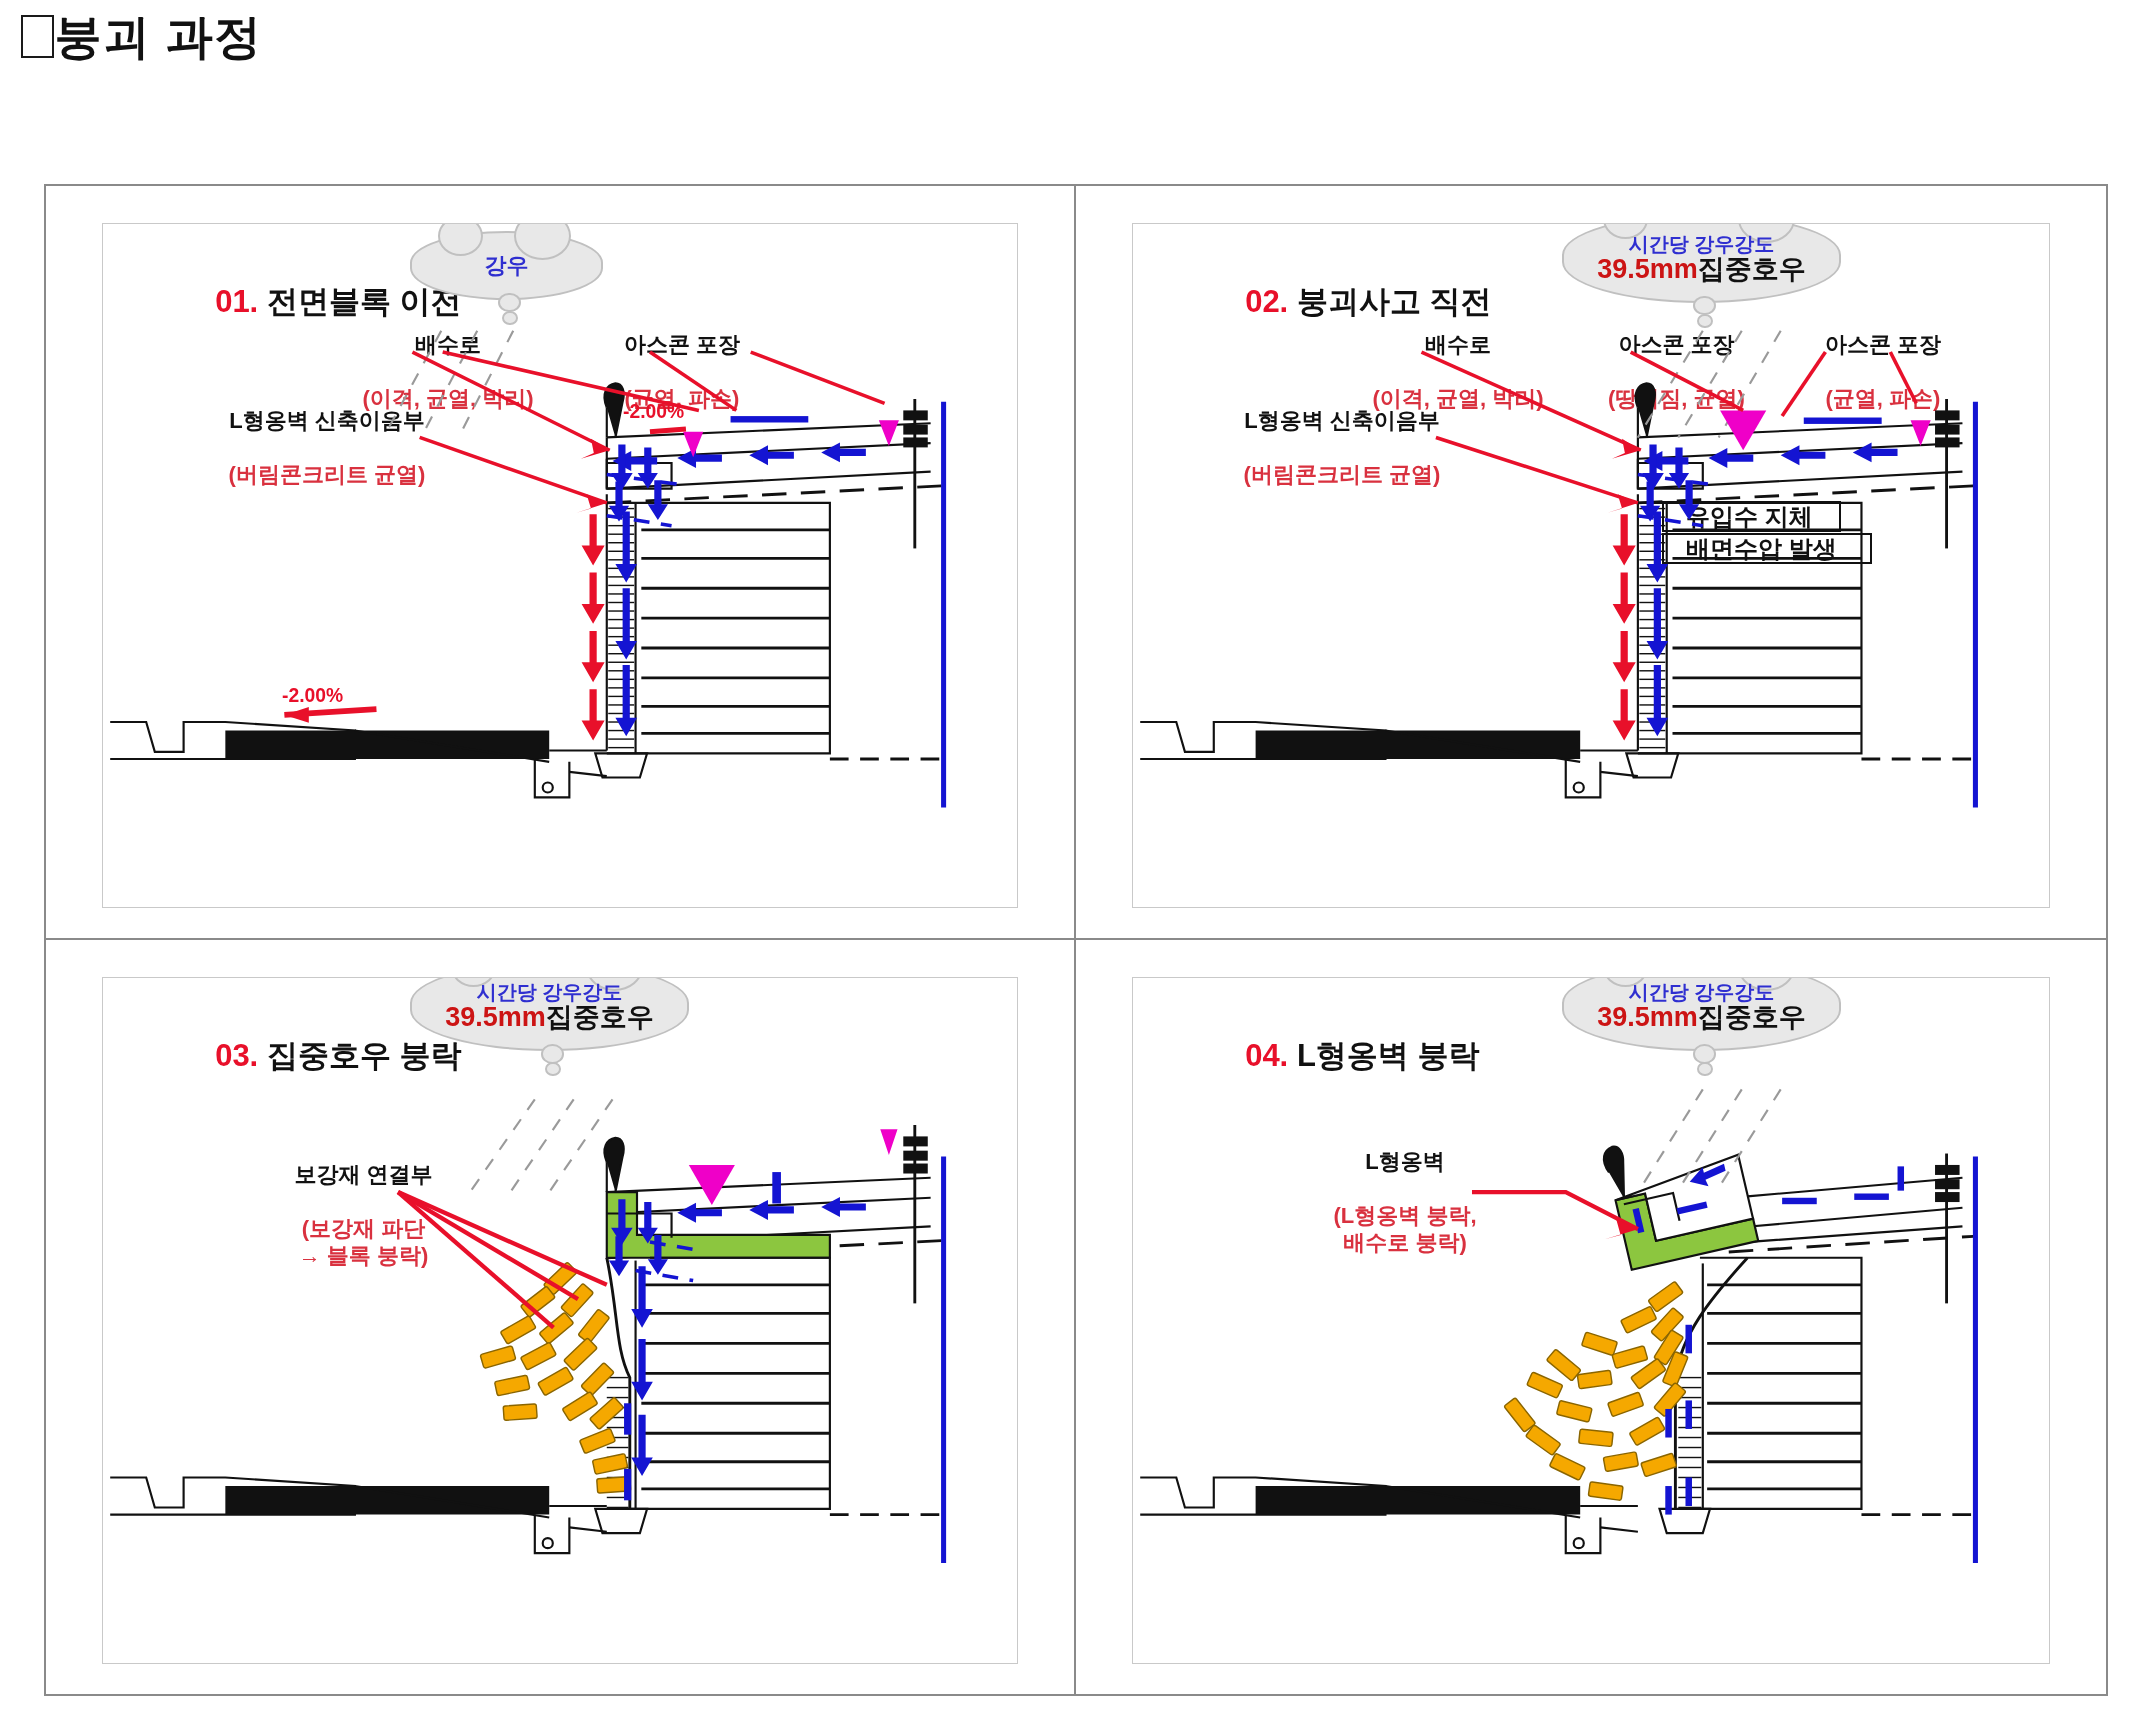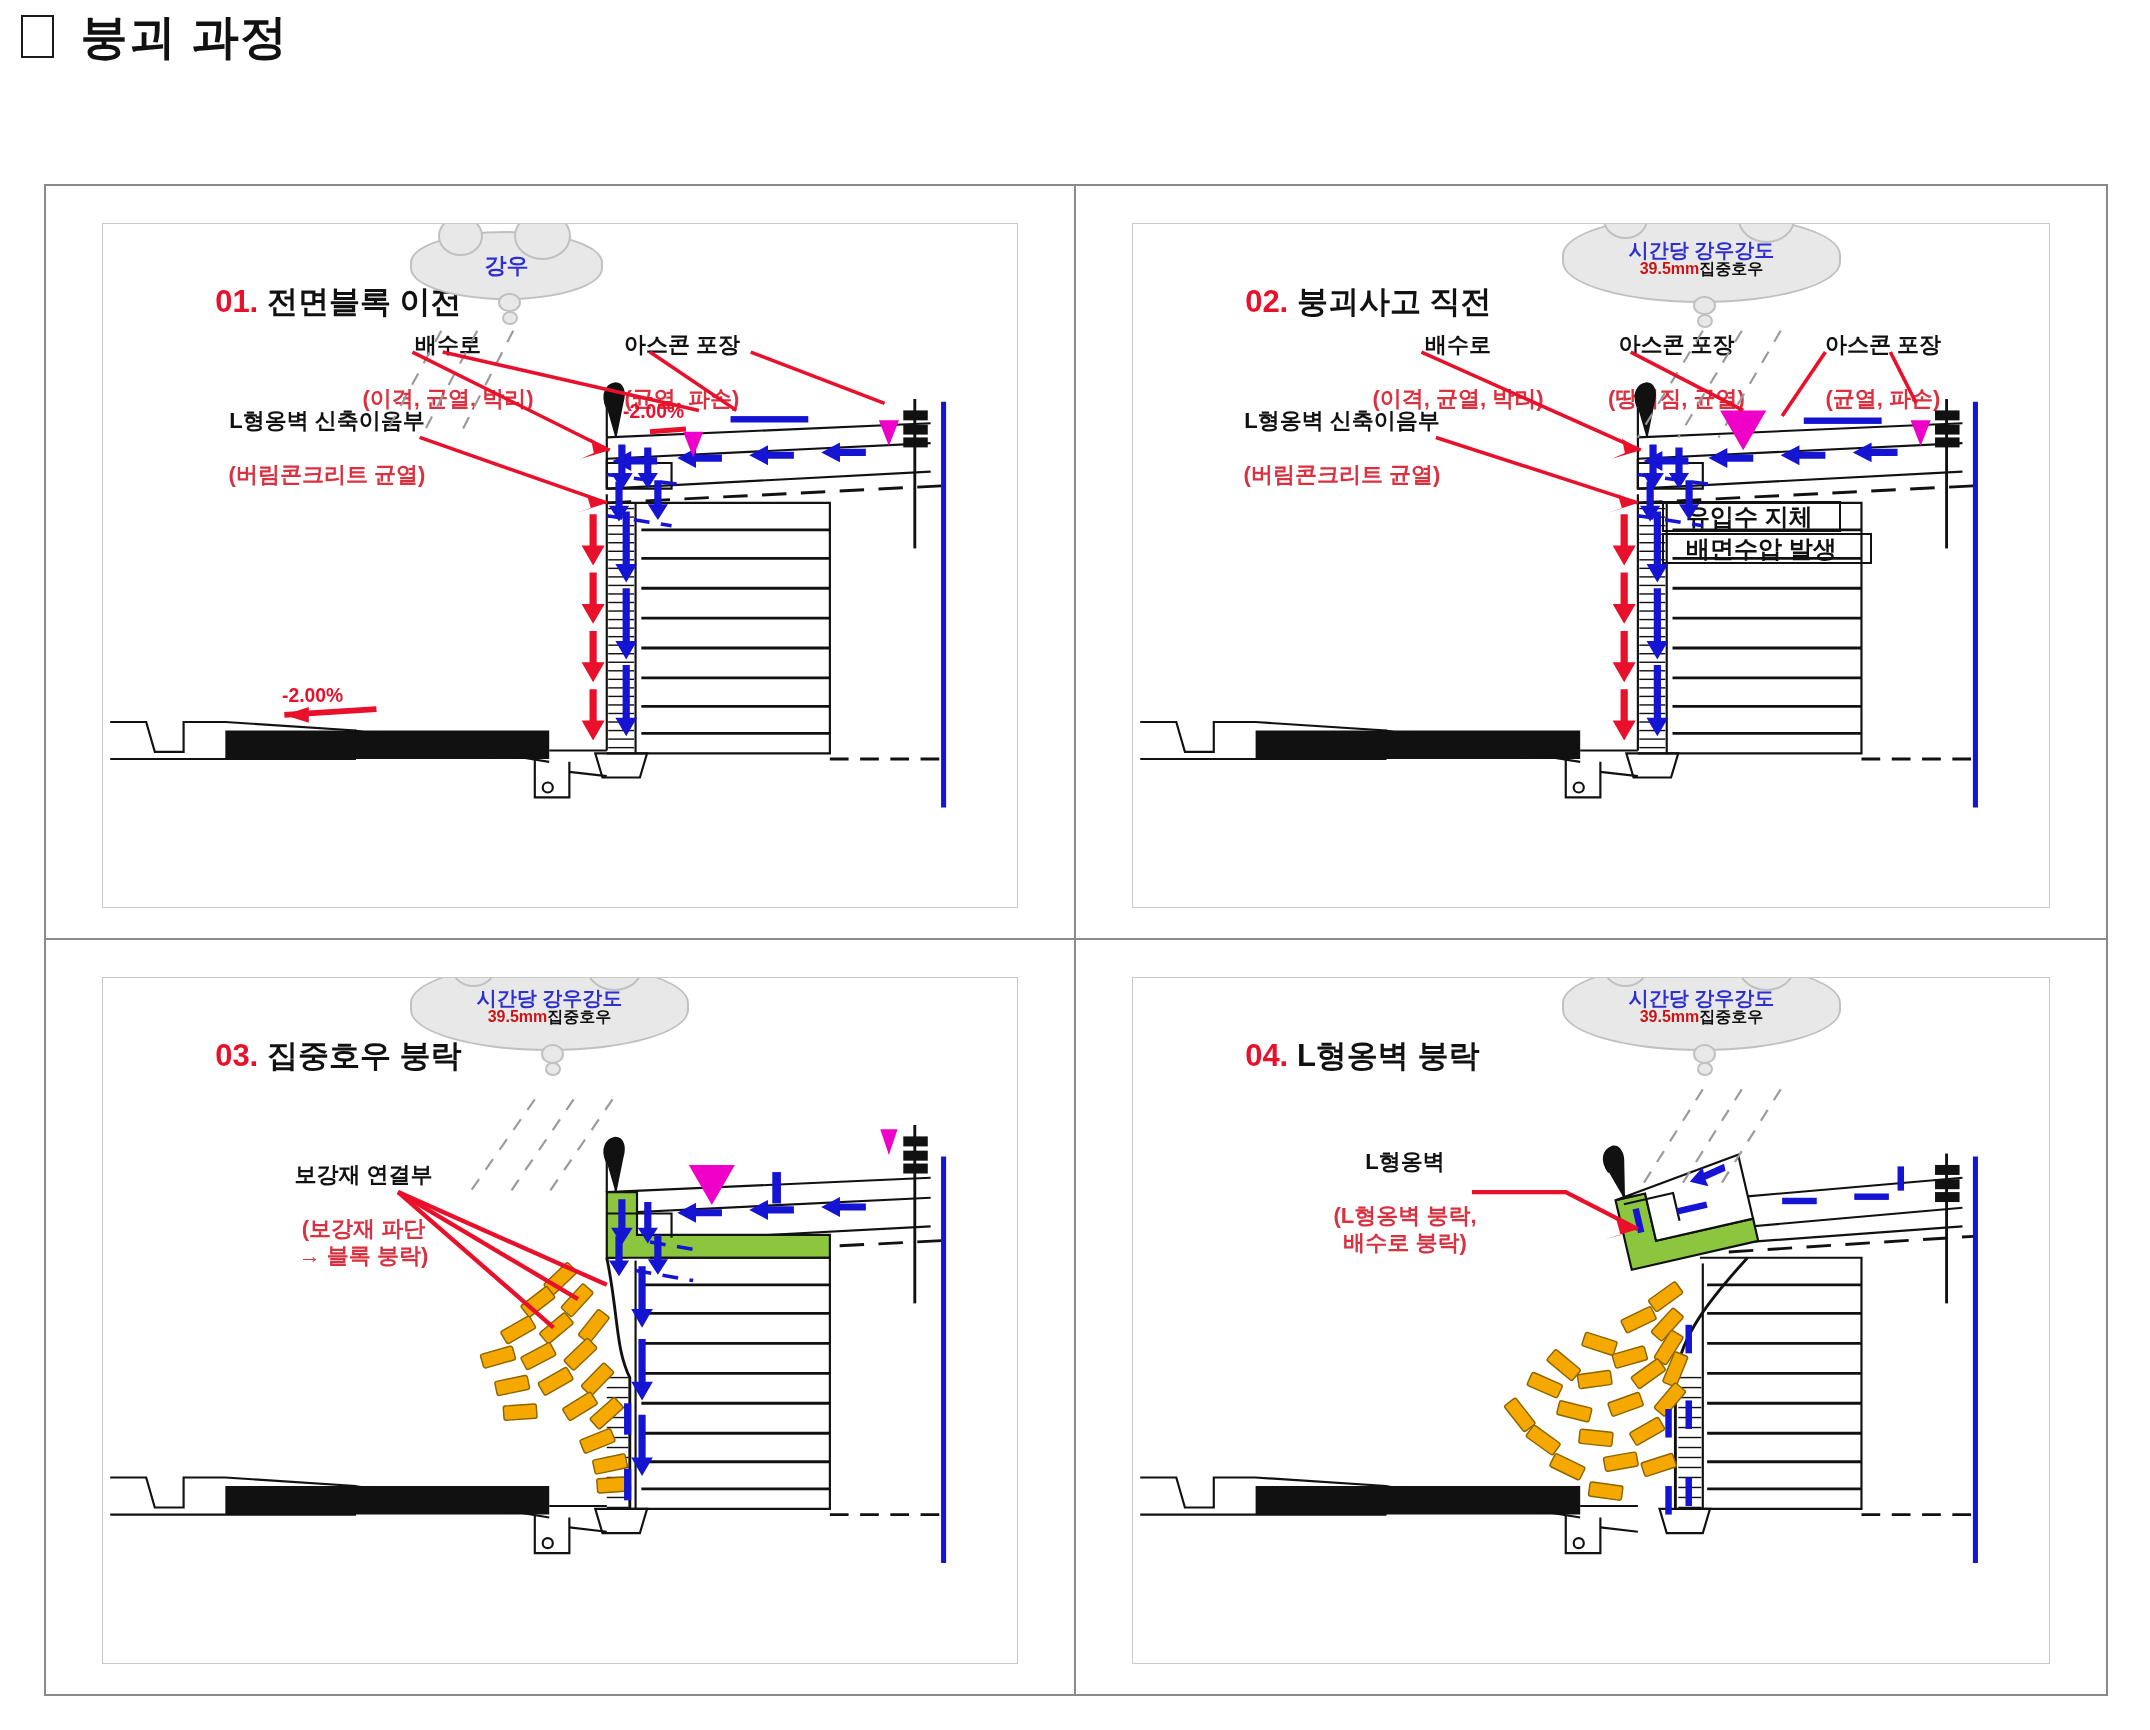--- a/index.html
+++ b/index.html
@@ -1,20 +1,20 @@
 <!DOCTYPE html>
 <html style="font-size:11.4px"><head>
 <meta charset="utf-8">
 <style>
   html,body{margin:0;padding:0;background:#ffffff;}
   body{width:2151px;height:1730px;font-family:"Liberation Sans","DejaVu Sans",sans-serif;-webkit-font-smoothing:antialiased;}
   .page{position:relative;width:2151px;height:1730px;box-sizing:border-box;}
 
   
-  .heading{position:absolute;left:21.4px;top:13px;display:flex;align-items:center;gap:26px;}
+  .heading{position:absolute;left:21.4px;top:13px;display:flex;align-items:center;}
   .bullet-sq{width:33px;height:43px;border:2.1px solid #1a1a1a;box-sizing:border-box;}
   .heading-text{font-size:47px;font-weight:bold;letter-spacing:1.4px;color:#111;line-height:1;white-space:pre;}
 
   
   .grid{position:absolute;left:44px;top:184px;width:2064px;height:1512px;
         border:2.1px solid #8a8a8a;box-sizing:border-box;display:grid;
         grid-template-columns:1fr 1fr;grid-template-rows:1fr 1fr;background:#fff;}
   .cell{position:relative;box-sizing:border-box;}
   .cell.c1{border-right:2.1px solid #8a8a8a;border-bottom:2.1px solid #8a8a8a;}
   .cell.c2{border-bottom:2.1px solid #8a8a8a;}
@@ -34,21 +34,21 @@
   .cloud{position:absolute;text-align:center;}
   .cloud .bubble{position:relative;background:#e8e8e8;border:2.1px solid #c0c0c0;border-radius:50%/46%;
                  padding:11.4px 21.4px;box-sizing:border-box;}
   .cloud .bubble::before,.cloud .bubble::after{content:"";position:absolute;background:#e8e8e8;border:2.1px solid #c0c0c0;border-radius:50%;}
   .cloud .bubble::before{width:41px;height:36px;left:14%;top:-17px;}
   .cloud .bubble::after{width:53px;height:44px;right:16%;top:-21.4px;}
   .cloud .tail1,.cloud .tail2{position:absolute;background:#e8e8e8;border:2.1px solid #c0c0c0;border-radius:50%;}
   .cloud .tail1{width:18.6px;height:15.7px;left:50%;margin-left:-8.6px;bottom:-14.3px;}
   .cloud .tail2{width:11.4px;height:10px;left:50%;margin-left:-4.3px;bottom:-27px;}
   .cloud .l1{font-size:20px;font-weight:bold;color:#2f2fd0;white-space:pre;line-height:1.05;position:relative;z-index:2;}
-  .cloud .l2{font-size:16px;font-weight:bold;color:#111;white-space:pre;line-height:1.05;position:relative;z-index:2;}
+  .cloud .l2{font-size:27px;font-weight:bold;color:#111;white-space:pre;line-height:1.05;position:relative;z-index:2;}
   .cloud .l2 .mm{color:#cc1414;}
   .cloud .single{font-size:22px;font-weight:bold;color:#2f2fd0;position:relative;z-index:2;}
 
   
   .notebox{position:absolute;border:2.1px solid #111;background:#fff;box-sizing:border-box;
            font-size:24px;font-weight:bold;color:#111;display:flex;align-items:center;padding-left:22px;white-space:pre;}
 
   
   .slope{position:absolute;font-size:19.3px;font-weight:bold;color:#e8102a;white-space:pre;}
 

